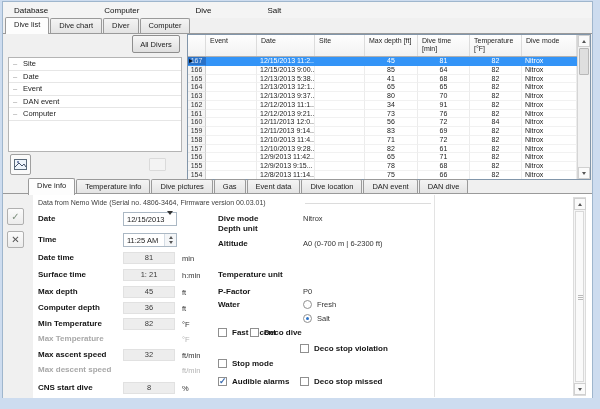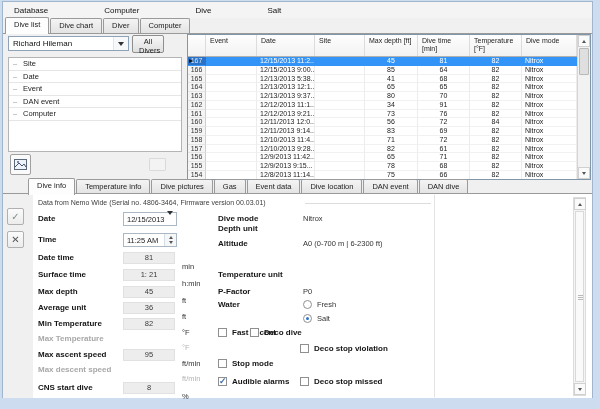--- a/index.html
+++ b/index.html
@@ -14,21 +14,21 @@
   .tabstrip.bottom{top:177px;padding-left:25px;}
   .tab{font-size:7.5px;color:#222;padding:2px 8px 1px;background:linear-gradient(#f4f4f4,#e3e3e3);border:1px solid #9a9a9a;border-bottom:none;margin-right:1px;height:11px;line-height:10px;border-radius:2px 2px 0 0;white-space:nowrap;}
   .tab.active{background:#fdfdfd;height:13px;position:relative;z-index:2;}
   
   .main{position:absolute;left:0;top:31px;width:100%;height:146px;border-top:1px solid #9a9a9a;box-sizing:border-box;background:#f0f0f0;}
   .combo{position:absolute;left:5px;top:2px;width:121px;height:15px;background:#fff;border:1px solid #8fa3b8;box-sizing:border-box;display:flex;align-items:center;font-size:8px;padding-left:4px;color:#111;}
   .combo-arrowbox{margin-left:auto;width:14px;height:100%;display:flex;align-items:center;justify-content:center;border-left:1px solid #e0e6ec;background:#f6f8fa;}
   .tri-down{width:0;height:0;border-left:3px solid transparent;border-right:3px solid transparent;border-top:4px solid #333;}
   .tri-up-xs{width:0;height:0;border-left:2.5px solid transparent;border-right:2.5px solid transparent;border-bottom:3px solid #555;}
   .tri-down-xs{width:0;height:0;border-left:2.5px solid transparent;border-right:2.5px solid transparent;border-top:3px solid #555;}
-  .btn-all-divers{position:absolute;left:129px;top:1px;width:32px;height:18px;background:linear-gradient(#f7f7f7,#dfdfdf);border:1px solid #8e8e8e;border-radius:2px;font-size:7.5px;color:#222;font-family:inherit;}
+  .btn-all-divers{position:absolute;left:129px;top:1px;width:48px;height:18px;background:linear-gradient(#f7f7f7,#dfdfdf);border:1px solid #8e8e8e;border-radius:2px;font-size:7.5px;color:#222;font-family:inherit;}
   .treebox{position:absolute;left:5px;top:23px;width:174px;height:95px;background:#fff;border:1px solid #b4b4b4;box-sizing:border-box;overflow:hidden;}
   .tree-item{height:12.5px;line-height:12.5px;font-size:7.5px;color:#222;border-bottom:1px solid #e6e6e6;padding-left:14px;position:relative;box-sizing:border-box;}
   .tree-item::before{content:"–";position:absolute;left:4px;color:#9a9a9a;}
   .imgbtn{position:absolute;left:7px;top:120px;width:21px;height:21px;background:#fafafa;border:1px solid #a0a0a0;border-radius:2px;display:flex;align-items:center;justify-content:center;padding:0;}
   .tinybtn{position:absolute;left:146px;top:124px;width:17px;height:13px;background:#f3f3f3;border:1px solid #dadada;border-radius:1px;}
   
   .table{position:absolute;left:184px;top:0;width:404px;height:146px;background:#fff;border:1px solid #8296aa;box-sizing:border-box;}
   .thead{display:grid;grid-template-columns:18px 51px 58px 50px 53px 52px 52px 55px;height:22px;background:linear-gradient(#fefefe,#f2f2f2);border-bottom:1px solid #b0b0b0;box-sizing:border-box;}
   .th{font-size:7px;line-height:8px;color:#222;padding:2px 0 0 4px;border-right:1px solid #dcdcdc;white-space:pre-line;overflow:hidden;box-sizing:border-box;}
   .tbody{position:absolute;left:0;top:22px;right:13px;bottom:0;overflow:hidden;}
@@ -54,21 +54,21 @@
   .gline{position:absolute;left:302px;top:9px;width:126px;height:1px;background:#dcdcdc;}
   .divider{position:absolute;left:431px;top:1px;bottom:1px;width:1px;background:#e3e3e3;}
   .vscroll2{position:absolute;right:6px;top:3px;bottom:2px;width:13px;background:#f5f5f5;border:1px solid #dcdcdc;box-sizing:border-box;}
   .sb-thumb2{position:absolute;left:1px;top:13px;bottom:13px;width:9px;background:#fafafa;border:1px solid #d9d9d9;box-sizing:border-box;}
   .grip{position:absolute;left:2px;top:50%;width:5px;height:1px;background:#b9b9b9;box-shadow:0 2px 0 #b9b9b9,0 -2px 0 #b9b9b9;}
   
   .frow{position:absolute;left:0;width:100%;height:14px;}
   .flabel{position:absolute;left:35px;top:2px;font-size:8px;font-weight:bold;color:#151515;white-space:nowrap;}
   .flabel.dis{color:#a8a8a8;}
   .fbox{position:absolute;left:120px;top:1px;width:52px;height:12px;background:#ededed;border:1px solid #e1e1e1;box-sizing:border-box;font-size:7.5px;line-height:10px;text-align:center;color:#3a3a3a;}
-  .funit{position:absolute;left:179px;top:3px;font-size:7.5px;color:#333;margin-top:8px;}
+  .funit{position:absolute;left:179px;top:3px;font-size:7.5px;color:#333;}
   .funit.dis{color:#b4b4b4;}
   .fcombo,.fspin{position:absolute;left:120px;top:0;width:54px;height:14px;background:#fff;border:1px solid #abb8c4;box-sizing:border-box;display:flex;align-items:center;font-size:7.5px;padding-left:3px;color:#222;}
   .fcombo .arr{margin-left:auto;margin-right:3px;}
   .spin{margin-left:auto;width:11px;height:100%;border-left:1px solid #d5dde5;display:flex;flex-direction:column;align-items:center;justify-content:space-evenly;background:#f4f6f8;}
   .frlabel{position:absolute;left:215px;top:2px;font-size:8px;font-weight:bold;color:#151515;white-space:nowrap;}
   .frvalue{position:absolute;left:300px;top:2px;font-size:7.5px;color:#333;white-space:nowrap;}
   .radio{position:absolute;left:300px;top:2px;width:9px;height:9px;border:1px solid #919191;border-radius:50%;background:#fff;box-sizing:border-box;}
   .radio.sel::after{content:"";position:absolute;left:2px;top:2px;width:3px;height:3px;border-radius:50%;background:#2d74c8;}
   .rlabel{position:absolute;left:314px;top:2px;font-size:7.5px;color:#333;}
   .cb{position:absolute;top:2px;width:9px;height:9px;border:1px solid #8f8f8f;background:#fff;box-sizing:border-box;}
@@ -89,26 +89,20 @@
       </div>
 
     <div class="tabstrip top" id="maintabs">
         <div class="tab active">Dive list</div>
         <div class="tab">Dive chart</div>
         <div class="tab">Diver</div>
         <div class="tab">Computer</div>
       </div>
 
     <div class="main">
-      <div class="combo">
-        <span>Richard Hileman</span>
-        <span class="combo-arrowbox">
-            <span class="tri-down"></span>
-          </span>
-      </div>
       <button class="btn-all-divers">All Divers</button>
       <div class="treebox" id="treebox">
           <div class="tree-item">Site</div>
           <div class="tree-item">Date</div>
           <div class="tree-item">Event</div>
           <div class="tree-item">DAN event</div>
           <div class="tree-item">Computer</div>
         </div>
       <button class="imgbtn">
         <svg width="13" height="11">
@@ -330,36 +324,36 @@
             <span class="flabel">Surface time</span>
             <div class="fbox">1: 21</div>
             <span class="funit">h:min</span>
           </div>
           <div class="frow" style="top: 91px;">
             <span class="flabel">Max depth</span>
             <div class="fbox">45</div>
             <span class="funit">ft</span>
           </div>
           <div class="frow" style="top: 107px;">
-            <span class="flabel">Average unit</span>
+            <span class="flabel">Computer depth</span>
             <div class="fbox">36</div>
             <span class="funit">ft</span>
           </div>
           <div class="frow" style="top: 123px;">
             <span class="flabel">Min Temperature</span>
             <div class="fbox">82</div>
             <span class="funit">°F</span>
           </div>
           <div class="frow" style="top: 138px;">
             <span class="flabel dis">Max Temperature</span>
             <span class="funit dis">°F</span>
           </div>
           <div class="frow" style="top: 154px;">
             <span class="flabel">Max ascent speed</span>
-            <div class="fbox">95</div>
+            <div class="fbox">32</div>
             <span class="funit">ft/min</span>
           </div>
           <div class="frow" style="top: 169px;">
             <span class="flabel dis">Max descent speed</span>
             <span class="funit dis">ft/min</span>
           </div>
           <div class="frow" style="top: 187px;">
             <span class="flabel">CNS start dive</span>
             <div class="fbox">8</div>
             <span class="funit">%</span>

